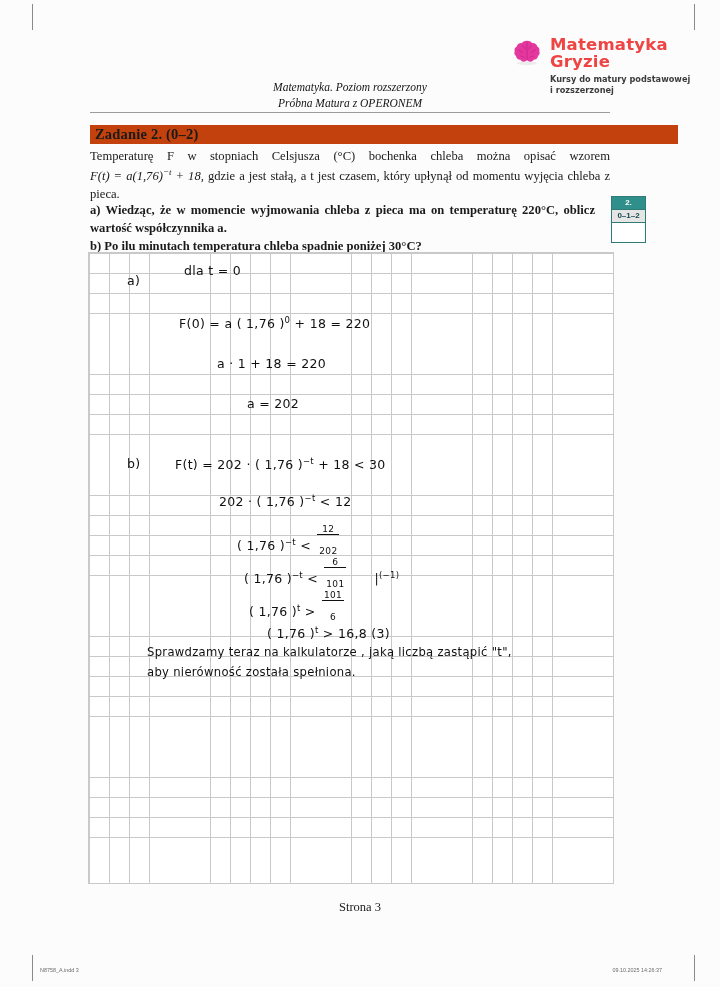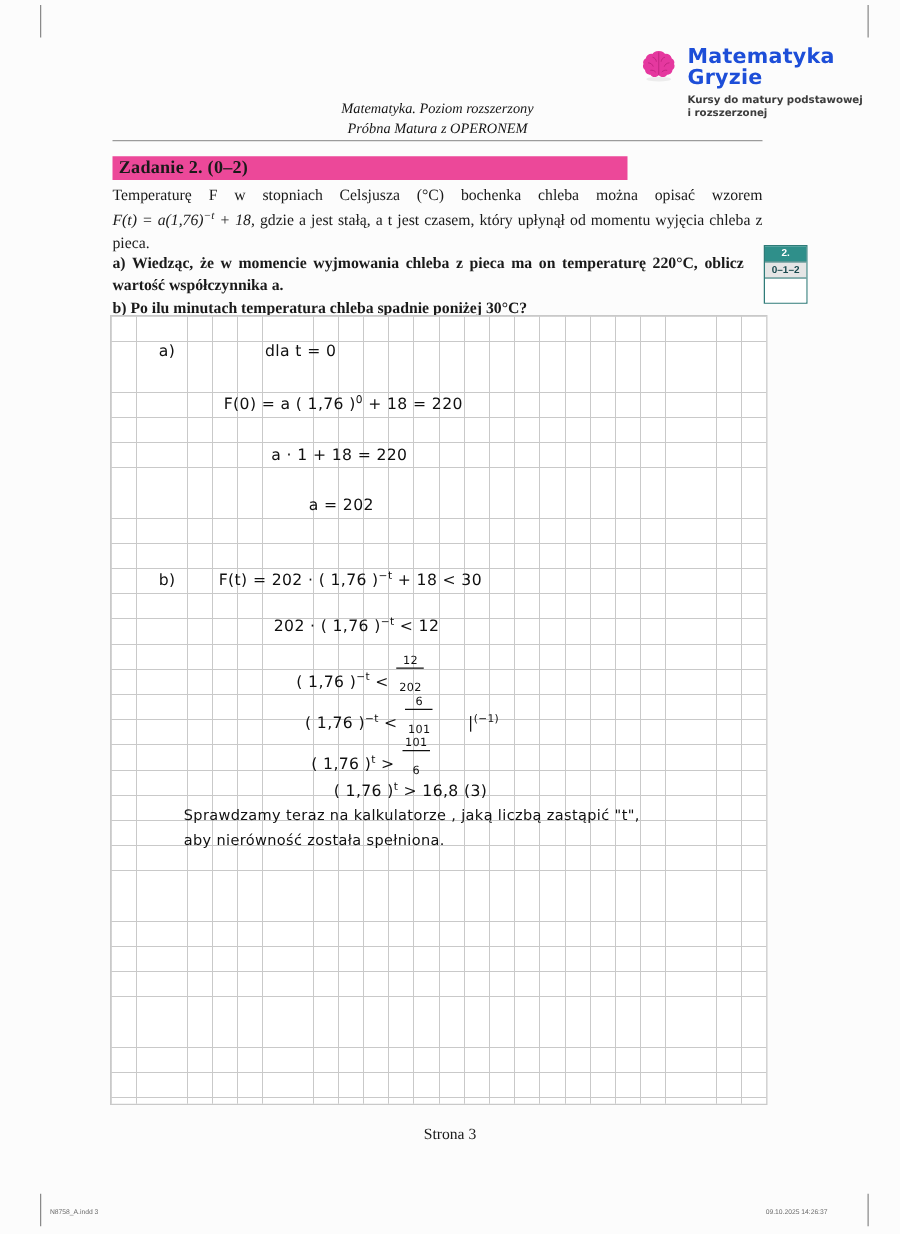--- a/index.html
+++ b/index.html
@@ -23,40 +23,40 @@
   .logo{
     position:absolute;left:512px;top:36px;
     display:flex;align-items:flex-start;gap:8px;
   }
   .brain{
     width:30px;height:27px;margin-top:3px;flex:none;
   }
   .logo-txt{line-height:1.05;}
   .logo-title{
     font-family:"DejaVu Sans", sans-serif;
-    font-size:16.5px;font-weight:700;color:#1d4ed8;letter-spacing:.2px;
+    font-size:16.5px;font-weight:700;color:#ef4444;letter-spacing:.2px;
   }
   .logo-sub{
     font-family:"DejaVu Sans", sans-serif;
     font-size:8.2px;font-weight:700;color:#3c3c3c;margin-top:3px;line-height:1.35;
   }
 
   
   .runhead{
     position:absolute;left:90px;top:80px;width:520px;
     text-align:center;font-style:italic;font-size:11.5px;line-height:1.35;color:#141414;
   }
   .rule{
     position:absolute;left:90px;top:112px;width:520px;height:1px;background:#9b9b9b;
   }
 
   
   .taskbar{
-    position:absolute;left:90px;top:125px;width:412px;height:19px;
-    background:#ec4899;
+    position:absolute;left:90px;top:125px;width:588px;height:19px;
+    background:#c2410c;
   }
   .taskbar span{
     position:absolute;left:5px;top:1px;
     font-weight:700;font-size:14.5px;letter-spacing:.2px;
   }
 
   
   .para{
     position:absolute;left:90px;top:147px;width:520px;
     font-size:12.6px;line-height:1.47;text-align:justify;
@@ -180,21 +180,21 @@
 
   <div class="scorebox">
     <div class="sb-num">2.</div>
     <div class="sb-pts">0–1–2</div>
     <div class="sb-blank"></div>
   </div>
 
   <div class="gridarea">
 
     <div class="hw" style="left:38px;top:20px;">a)</div>
-    <div class="hw" style="left:95px;top:20px;margin-left:28px;">dla   t = 0</div>
+    <div class="hw" style="left:95px;top:10px;">dla   t = 0</div>
 
     <div class="hw" style="left:90px;top:62px;"><span>F(0) = a ( 1,76 )</span><span class="sup">0</span><span> + 18  =  220</span></div>
 
     <div class="hw" style="left:128px;top:103px;">a · 1 + 18  =  220</div>
     <div class="hw" style="left:158px;top:143px;">a = 202</div>
 
     <div class="hw" style="left:38px;top:203px;">b)</div>
     <div class="hw" style="left:86px;top:203px;"><span>F(t) = 202 · ( 1,76 )</span><span class="sup">−t</span><span> + 18 &lt; 30</span></div>
 
     <div class="hw" style="left:130px;top:240px;"><span>202 · ( 1,76 )</span><span class="sup">−t</span><span> &lt; 12</span></div>

